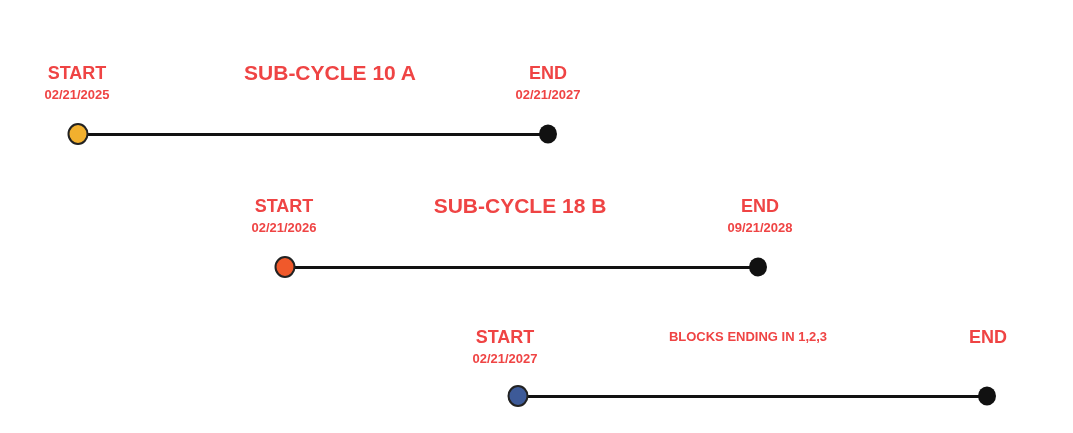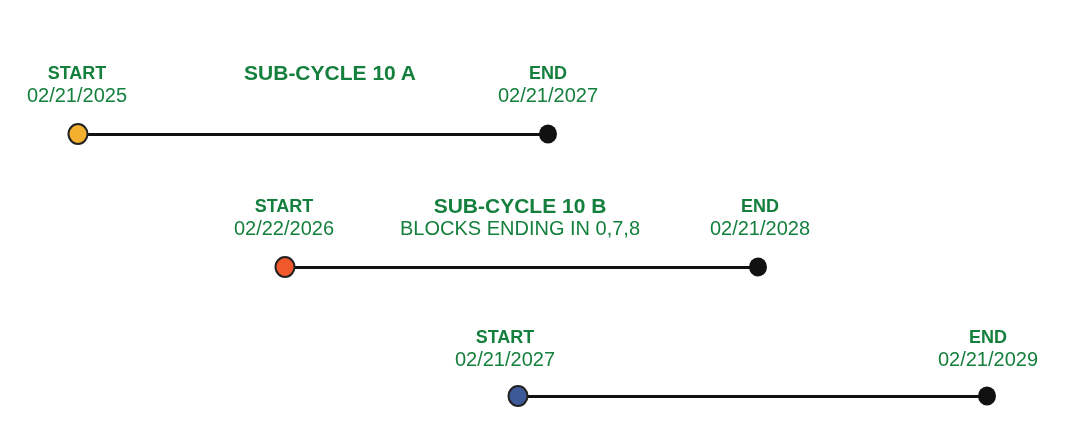--- a/index.html
+++ b/index.html
@@ -6,42 +6,42 @@
     margin: 0;
     padding: 0;
     background: #ffffff;
   }
   #canvas {
     position: relative;
     width: 1073px;
     height: 433px;
     background: #ffffff;
     font-family: "Liberation Sans", sans-serif;
-    color: #15803d;
+    color: #ef4444;
     overflow: hidden;
   }
   .tl-label {
     position: absolute;
     transform: translateX(-50%);
     text-align: center;
     white-space: nowrap;
   }
   .lbl-bold {
     font-weight: bold;
     font-size: 18px;
     line-height: 22px;
   }
   .lbl-title {
     font-weight: bold;
     font-size: 21px;
     line-height: 22px;
   }
   .lbl-date, .lbl-sub {
-    font-weight: normal;
-    font-size: 20px;
+    font-weight: bold;
+    font-size: 13px;
     line-height: 22px;
   }
   .tl-line {
     position: absolute;
     height: 3px;
     background: #111111;
   }
   .dot {
     position: absolute;
     border-radius: 50%;
@@ -100,44 +100,43 @@
       <div class="lbl-date">02/21/2027</div>
     </div>
     <div class="tl-line a-line"></div>
     <div class="dot dot-start a-dot-start" style="background-color: rgb(242, 176, 46);"></div>
     <div class="dot dot-end a-dot-end" style="background-color: rgb(17, 17, 17);"></div>
   </div>
 
   <div>
     <div class="tl-label b-start-group">
       <div class="lbl-bold">START</div>
-      <div class="lbl-date">02/22/2026</div>
+      <div class="lbl-date">02/21/2026</div>
     </div>
     <div class="tl-label b-title-group">
-      <div class="lbl-title">SUB-CYCLE 10 B</div>
-      <div class="lbl-sub">BLOCKS ENDING IN 0,7,8</div>
+      <div class="lbl-title">SUB-CYCLE 18 B</div>
     </div>
     <div class="tl-label b-end-group">
       <div class="lbl-bold">END</div>
-      <div class="lbl-date">02/21/2028</div>
+      <div class="lbl-date">09/21/2028</div>
     </div>
     <div class="tl-line b-line"></div>
     <div class="dot dot-start b-dot-start" style="background-color: rgb(240, 89, 43);"></div>
     <div class="dot dot-end b-dot-end" style="background-color: rgb(17, 17, 17);"></div>
   </div>
 
   <div>
     <div class="tl-label c-start-group">
       <div class="lbl-bold">START</div>
       <div class="lbl-date">02/21/2027</div>
     </div>
     <div class="tl-label c-title-group">
+      <div class="lbl-sub">BLOCKS ENDING IN 1,2,3</div>
     </div>
     <div class="tl-label c-end-group">
       <div class="lbl-bold">END</div>
-      <div class="lbl-date">02/21/2029</div>
     </div>
     <div class="tl-line c-line"></div>
     <div class="dot dot-start c-dot-start" style="background-color: rgb(61, 90, 152);"></div>
     <div class="dot dot-end c-dot-end" style="background-color: rgb(17, 17, 17);"></div>
   </div>
 
 </div>
 
 </body></html>

